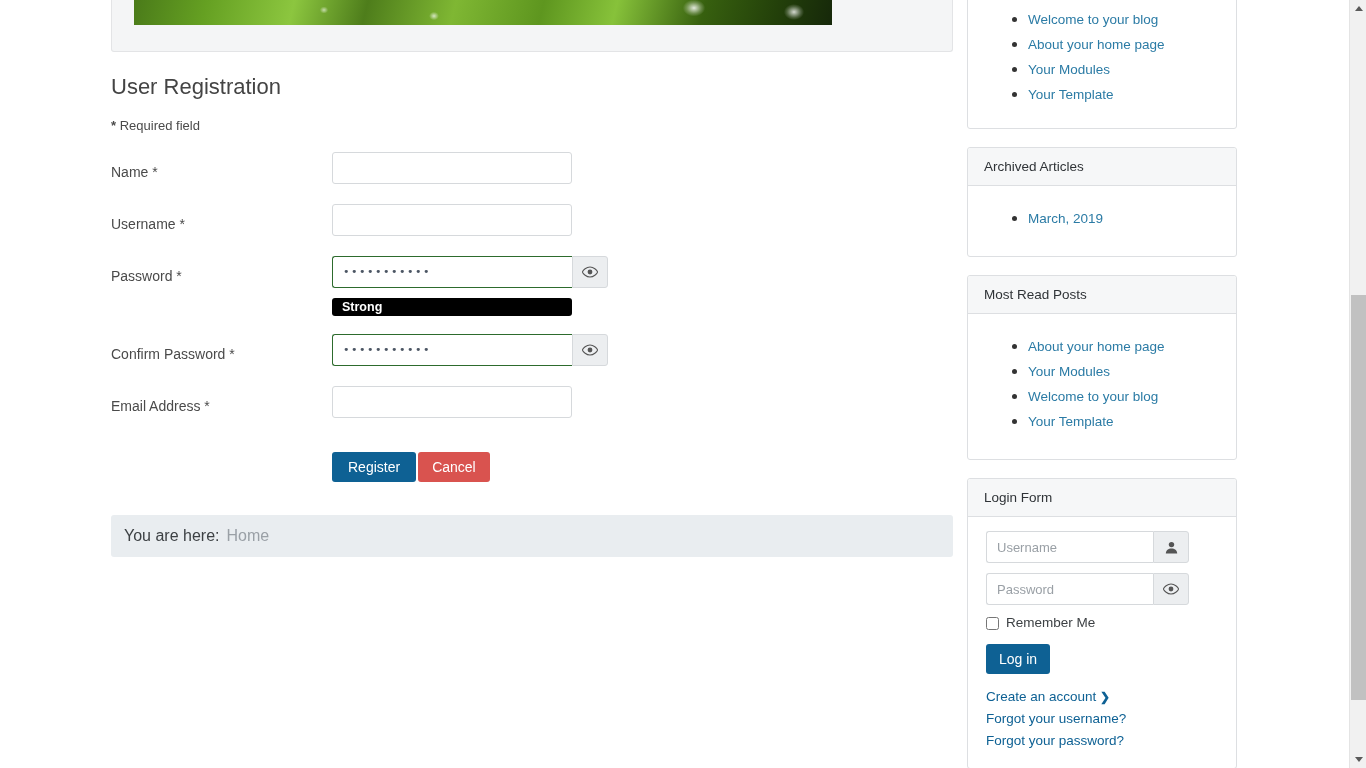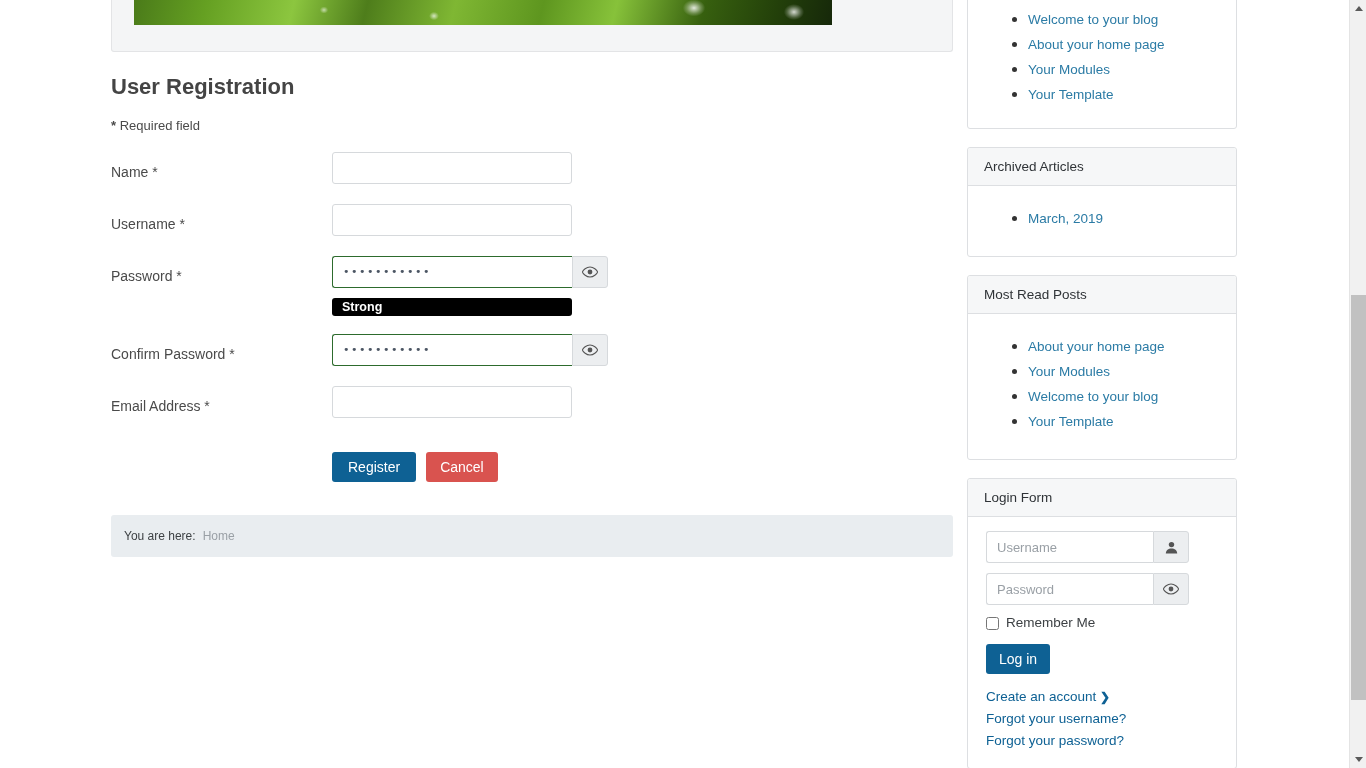--- a/index.html
+++ b/index.html
@@ -51,21 +51,21 @@
       radial-gradient(ellipse 16px 12px at 560px 128px, rgba(255,255,255,.85) 0%, rgba(255,255,255,.25) 45%, rgba(255,255,255,0) 70%),
       radial-gradient(ellipse 14px 11px at 660px 132px, rgba(255,255,255,.8) 0%, rgba(255,255,255,.2) 50%, rgba(255,255,255,0) 72%),
       radial-gradient(ellipse 10px 8px at 740px 126px, rgba(255,255,255,.75) 0%, rgba(255,255,255,0) 70%),
       radial-gradient(ellipse 7px 6px at 300px 136px, rgba(255,255,255,.7) 0%, rgba(255,255,255,0) 70%),
       radial-gradient(ellipse 6px 5px at 190px 130px, rgba(255,255,255,.6) 0%, rgba(255,255,255,0) 70%),
       linear-gradient(104deg, #3f6b16 0%, #65a022 14%, #8cc63f 26%, #4e7d1b 36%, #7fb733 48%, #5e961f 60%, #87c23a 70%, #37600f 82%, #23400a 92%, #16280a 100%);
   }
 
   .page-title {
     font-size: 22px;
-    font-weight: 700;
+    font-weight: 400;
     color: #444444;
     margin: 22px 0 0 0;
     line-height: 1.2;
   }
 
   .required-note {
     font-size: 13px;
     color: #4a4a4a;
     margin: 18px 0 0 0;
   }
@@ -159,21 +159,21 @@
     font-weight: bold;
   }
 
   .pw-row { min-height: 0; margin-bottom: 0; }
   .pw-stack { display: flex; flex-direction: column; }
 
   .btn-row {
     display: flex;
     margin-left: 221px;
     margin-top: 14px;
-    gap: 10px;
+    gap: 2px;
   }
   .btn {
     border: none;
     border-radius: 3px;
     font-family: "Liberation Sans", sans-serif;
     font-size: 14px;
     color: #ffffff;
     padding: 0 16px;
     height: 30px;
     cursor: pointer;
@@ -184,21 +184,21 @@
 
   
   .breadcrumb {
     margin-top: 33px;
     background: #e9edf0;
     border-radius: 3px;
     height: 42px;
     display: flex;
     align-items: center;
     padding-left: 13px;
-    font-size: 12px;
+    font-size: 16px;
   }
   .breadcrumb .bc-label { color: #3d4144; margin-right: 7px; }
   .breadcrumb .bc-item  { color: #9aa0a6; }
 
   
   .sidebar {
     position: absolute;
     left: 967px;
     top: -30px;
     width: 270px;

